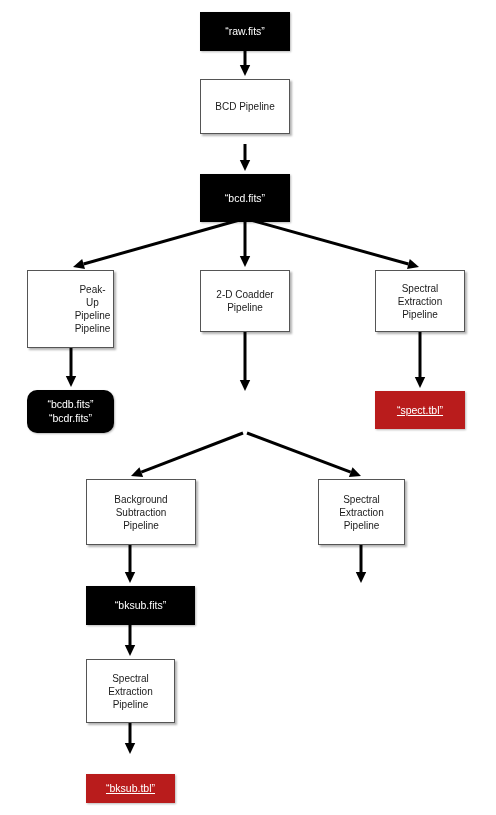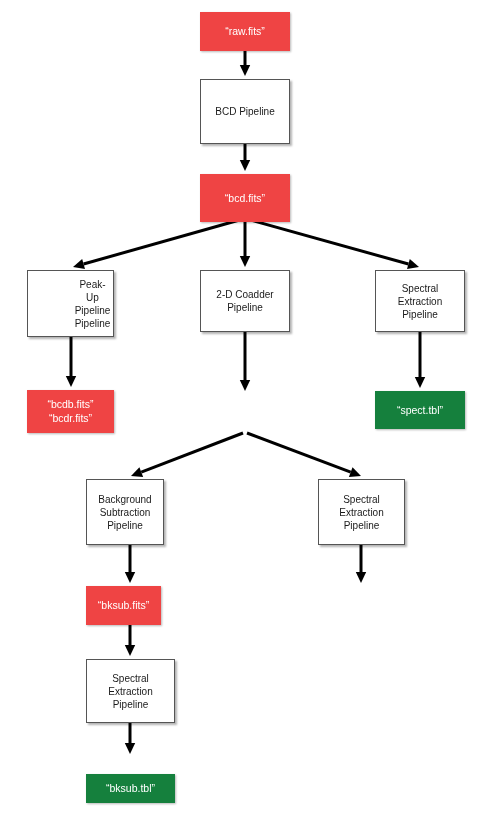--- a/index.html
+++ b/index.html
@@ -35,31 +35,32 @@
     line-height: 1.18;
     z-index: 2;
   }
   .node .lbl {
     display: block;
     width: 100%;
     padding: 0 2px;
   }
   
   .node.data-green {
-    background: #ef4444;
+    background: #000000;
     color: #ffffff;
     font-size: 10.5px;
     box-shadow: 1px 1px 2px rgba(0,0,0,0.28);
   }
   
   .node.data-blue {
-    background: #15803d;
+    background: #b91c1c;
     color: #ffffff;
     font-size: 10.5px;
     box-shadow: 1px 1px 2px rgba(0,0,0,0.28);
+    text-decoration: underline;
   }
   
   .node.process {
     background: #ffffff;
     color: #1a1a1a;
     font-size: 10px;
     border: 1px solid #555555;
     box-shadow: 1.5px 1.5px 2px rgba(0,0,0,0.3);
   }
   .node.two-line, .node.three-line {
@@ -126,76 +127,76 @@
       <g>
         <line x1="130" y1="723" x2="130" y2="743" stroke="#000000" stroke-width="3"></line>
         <polygon points="130,754 124.8,743 135.2,743" fill="#000000"></polygon>
       </g>
     </svg>
 <div class="node data-green" style="left: 200px; top: 12px; width: 90px; height: 39px;">
       <span class="lbl">
         <span style="display: block;">“raw.fits”</span>
       </span>
     </div>
-    <div class="node process" style="left: 200px; top: 79px; width: 90px; height: 65px;">
+    <div class="node process" style="left: 200px; top: 79px; width: 90px; height: 55px;">
       <span class="lbl">
         <span style="display: block;">BCD Pipeline</span>
       </span>
     </div>
     <div class="node data-green" style="left: 200px; top: 174px; width: 90px; height: 48px;">
       <span class="lbl">
         <span style="display: block;">“bcd.fits”</span>
       </span>
     </div>
-    <div class="node process three-line" style="left: 27px; top: 270px; width: 87px; height: 67px; padding-left: 44px;">
+    <div class="node process three-line" style="left: 27px; top: 270px; width: 87px; height: 78px; padding-left: 44px;">
       <span class="lbl">
         <span style="display: block;">Peak-Up</span>
         <span style="display: block;">Pipeline</span>
         <span style="display: block;">Pipeline</span>
       </span>
     </div>
     <div class="node process two-line" style="left: 200px; top: 270px; width: 90px; height: 62px;">
       <span class="lbl">
         <span style="display: block;">2-D Coadder</span>
         <span style="display: block;">Pipeline</span>
       </span>
     </div>
     <div class="node process three-line" style="left: 375px; top: 270px; width: 90px; height: 62px;">
       <span class="lbl">
         <span style="display: block;">Spectral</span>
         <span style="display: block;">Extraction</span>
         <span style="display: block;">Pipeline</span>
       </span>
     </div>
-    <div class="node data-green two-line" style="left: 27px; top: 390px; width: 87px; height: 43px;">
+    <div class="node data-green two-line" style="left: 27px; top: 390px; width: 87px; height: 43px; border-radius: 10px;">
       <span class="lbl">
         <span style="display: block;">“bcdb.fits”</span>
         <span style="display: block;">“bcdr.fits”</span>
       </span>
     </div>
     <div class="node data-blue" style="left: 375px; top: 391px; width: 90px; height: 38px;">
       <span class="lbl">
         <span style="display: block;">“spect.tbl”</span>
       </span>
     </div>
-    <div class="node process three-line" style="left: 86px; top: 479px; width: 78px; height: 66px;">
+    <div class="node process three-line" style="left: 86px; top: 479px; width: 110px; height: 66px;">
       <span class="lbl">
         <span style="display: block;">Background</span>
         <span style="display: block;">Subtraction</span>
         <span style="display: block;">Pipeline</span>
       </span>
     </div>
     <div class="node process three-line" style="left: 318px; top: 479px; width: 87px; height: 66px;">
       <span class="lbl">
         <span style="display: block;">Spectral</span>
         <span style="display: block;">Extraction</span>
         <span style="display: block;">Pipeline</span>
       </span>
     </div>
-    <div class="node data-green" style="left: 86px; top: 586px; width: 75px; height: 39px;">
+    <div class="node data-green" style="left: 86px; top: 586px; width: 109px; height: 39px;">
       <span class="lbl">
         <span style="display: block;">“bksub.fits”</span>
       </span>
     </div>
     <div class="node process three-line" style="left: 86px; top: 659px; width: 89px; height: 64px;">
       <span class="lbl">
         <span style="display: block;">Spectral</span>
         <span style="display: block;">Extraction</span>
         <span style="display: block;">Pipeline</span>
       </span>

